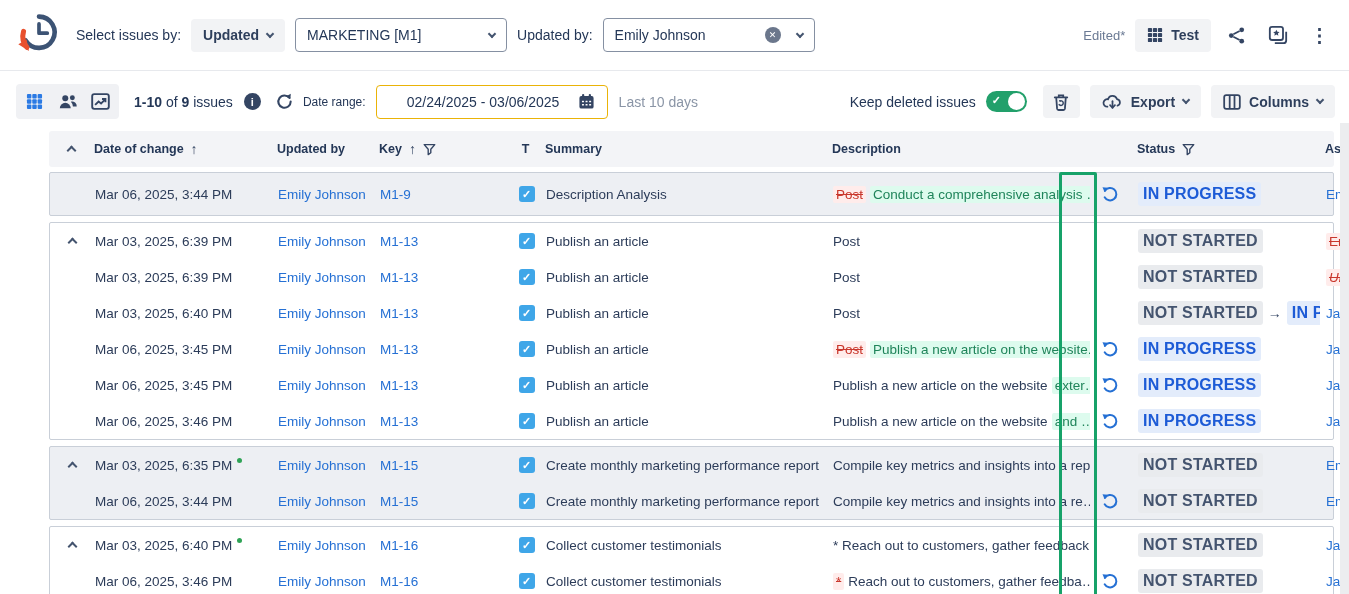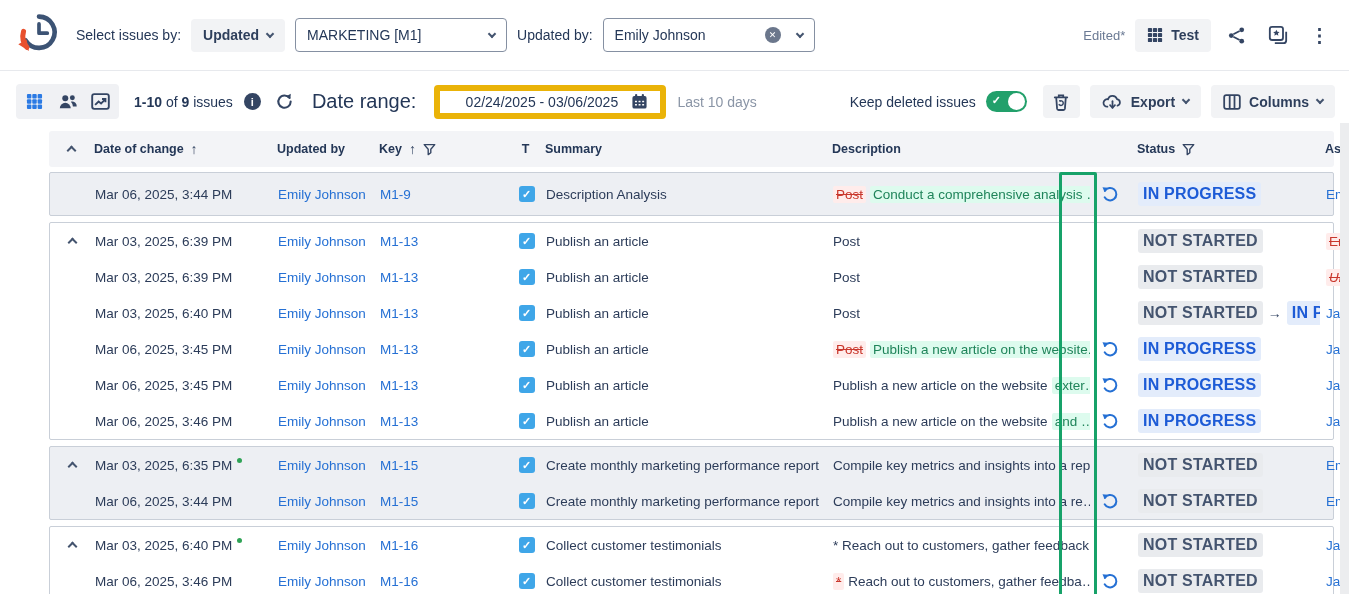--- a/index.html
+++ b/index.html
@@ -33,22 +33,22 @@
   .kebab{font-size:19px;font-weight:bold;color:var(--icon);line-height:1;}
 
   
   .toolbar{display:flex;align-items:center;padding:13px 14px 12px 16px;}
   .viewswitch{display:flex;background:#f0f1f4;border-radius:4px;padding:3px;gap:2px;}
   .vbtn{width:31px;height:29px;display:flex;align-items:center;justify-content:center;border:none;background:transparent;border-radius:3px;cursor:pointer;}
   .results{margin-left:15px;font-size:14px;color:var(--navy);white-space:nowrap;}
   .results b{font-weight:bold;}
   .infoicon{margin-left:11px;width:17px;height:17px;border-radius:50%;background:var(--icon);color:#fff;font-size:11px;font-weight:bold;display:flex;align-items:center;justify-content:center;cursor:pointer;}
   .refresh{margin-left:12px;background:none;border:none;padding:2px;cursor:pointer;display:flex;}
-  .dr-label{margin-left:16px;font-size:20px;color:var(--navy);}
-  .dateinput{margin-left:18px;width:232px;height:34px;border:6px solid #eab308;border-radius:4px;display:flex;align-items:center;padding:0 12px;font-size:14px;color:var(--navy);cursor:pointer;}
+  .dr-label{margin-left:7px;font-size:12px;color:var(--navy);}
+  .dateinput{margin-left:10px;width:232px;height:34px;border:1px solid #eab308;border-radius:4px;display:flex;align-items:center;padding:0 12px;font-size:14px;color:var(--navy);cursor:pointer;}
   .dateinput .val{flex:1;text-align:center;}
   .hint{margin-left:11px;color:#8a95a6;font-size:14px;white-space:nowrap;}
   .tb-right{margin-left:auto;display:flex;align-items:center;gap:10px;justify-content:space-between;}
   .toggle{width:41px;height:21px;border-radius:11px;background:#22a06b;position:relative;cursor:pointer;flex:0 0 auto;}
   .toggle .check{position:absolute;left:6px;top:3px;color:#fff;font-size:11px;font-weight:bold;}
   .toggle .knob{position:absolute;right:2px;top:2px;width:17px;height:17px;border-radius:50%;background:#fff;}
   .sqbtn{width:37px;height:33px;display:flex;align-items:center;justify-content:center;background:#f2f3f5;border:none;border-radius:4px;cursor:pointer;}
 
   
   .tablewrap{position:relative;margin:0 15px 0 20px;padding-left:29px;}

